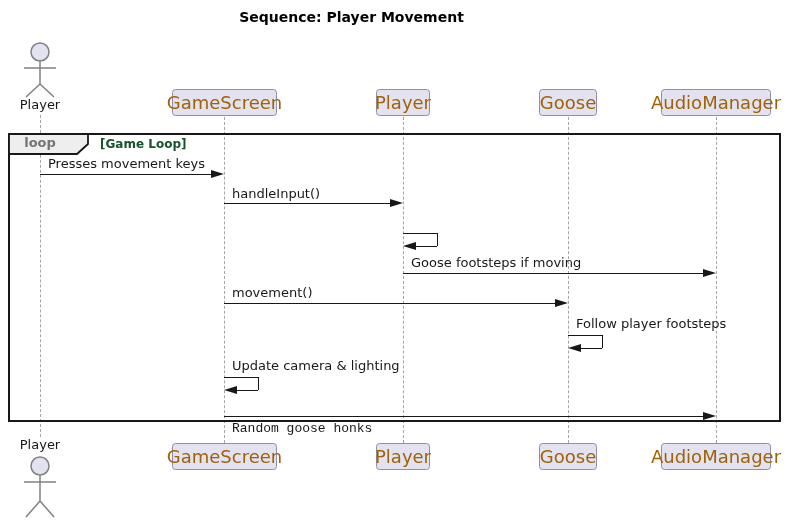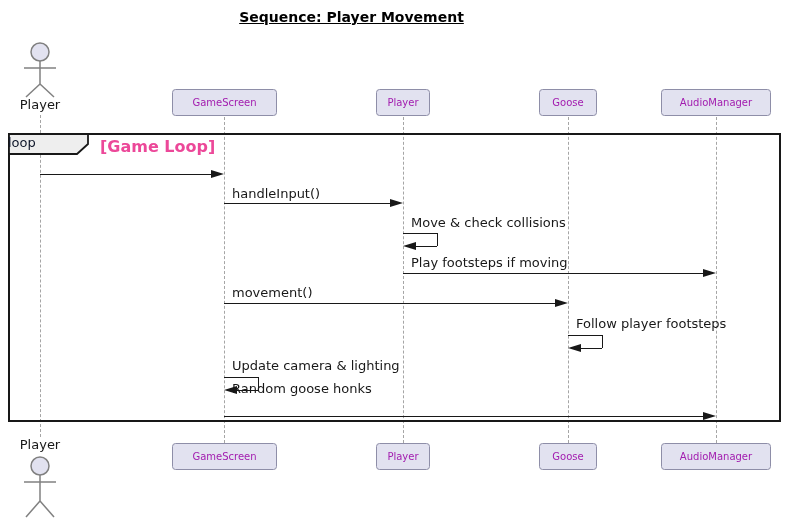--- a/index.html
+++ b/index.html
@@ -3,45 +3,45 @@
 <meta charset="utf-8">
 <style>
   html,body { margin:0; padding:0; background:#ffffff; }
   .diagram {
     position:relative; width:789px; height:521px; background:#ffffff;
     font-family:"DejaVu Sans","Liberation Sans",sans-serif; color:#181818;
     overflow:hidden;
   }
   .title {
     position:absolute; left:0; top:9px; width:703px; text-align:center;
-    font-size:14px; font-weight:bold; color:#000000;text-decoration:underline;
+    font-size:14px; font-weight:bold; color:#000000;
   }
   .lifeline {
     position:absolute; width:0; border-left:1px dashed #A5A5A5;
   }
   .pbox {
     position:absolute; box-sizing:border-box; height:27px;
     background:#E2E2F0; border:1px solid #8E8EA8; border-radius:3.5px;
     display:flex; align-items:center; justify-content:center;
-    font-size:10px; color:#a21caf; white-space:nowrap;
+    font-size:18px; color:#a16207; white-space:nowrap;
   }
   .actor-label {
     position:absolute; width:56px; text-align:center; font-size:13px; color:#181818;
   }
   .loop-frame {
     position:absolute; left:8px; top:133px; width:769px; height:285px;
     box-sizing:content-box; border:2px solid #181818; background:transparent;
   }
   .loop-tab { position:absolute; left:8px; top:133px; }
   .loop-keyword {
-    position:absolute; left:8px; top:135px; width:64px; text-align:left;
-    font-size:13px; font-weight:normal; color:#0f172a;
+    position:absolute; left:8px; top:135px; width:64px; text-align:center;
+    font-size:13px; font-weight:bold; color:#737373;
   }
   .loop-cond {
-    position:absolute; left:100px; top:137px; font-size:16px; font-weight:bold; color:#ec4899;
+    position:absolute; left:100px; top:137px; font-size:12px; font-weight:bold; color:#14532d;
     white-space:nowrap;
   }
   .mlabel {
     position:absolute; font-size:13px; color:#181818; white-space:nowrap;
   }
   .mline { position:absolute; height:0; border-top:1px solid #181818; }
   .vline { position:absolute; width:0; border-left:1px solid #181818; }
   .ahead-r {
     position:absolute; width:0; height:0;
     border-top:4px solid transparent; border-bottom:4px solid transparent;
@@ -89,54 +89,54 @@
       <span>AudioManager</span>
     </div>
 
   <div class="loop-frame"></div>
   <svg class="loop-tab" width="84" height="23" viewBox="0 0 84 23">
     <path d="M1,1 H80 V11 L69,21 H1 Z" fill="#EEEEEE" stroke="#181818" stroke-width="1.8"></path>
   </svg>
   <div class="loop-keyword">loop</div>
   <div class="loop-cond">[Game Loop]</div>
 
+  <div class="mlabel" style="left:48px; top:156px;">Presses movement keys</div>
   <div class="mline" style="left:40px; top:174px; width:171px;"></div>
   <div class="ahead-r" style="left:211px; top:170px;"></div>
 
   <div class="mlabel" style="left:232px; top:186px;">handleInput()</div>
   <div class="mline" style="left:224px; top:203px; width:166px;"></div>
   <div class="ahead-r" style="left:390px; top:199px;"></div>
 
-  <div class="mlabel" style="left:411px; top:215px;">Move &amp; check collisions</div>
   <div class="mline" style="left:403px; top:233px; width:34px;"></div>
   <div class="vline" style="left:437px; top:233px; height:13px;"></div>
   <div class="mline" style="left:416px; top:246px; width:21px;"></div>
   <div class="ahead-l" style="left:403px; top:242px;"></div>
 
-  <div class="mlabel" style="left:411px; top:255px;">Play footsteps if moving</div>
+  <div class="mlabel" style="left:411px; top:255px;">Goose footsteps if moving</div>
   <div class="mline" style="left:403px; top:273px; width:300px;"></div>
   <div class="ahead-r" style="left:703px; top:269px;"></div>
 
   <div class="mlabel" style="left:232px; top:285px;">movement()</div>
   <div class="mline" style="left:224px; top:303px; width:331px;"></div>
   <div class="ahead-r" style="left:555px; top:299px;"></div>
 
   <div class="mlabel" style="left:576px; top:316px;">Follow player footsteps</div>
   <div class="mline" style="left:568px; top:335px; width:34px;"></div>
   <div class="vline" style="left:602px; top:335px; height:13px;"></div>
   <div class="mline" style="left:581px; top:348px; width:21px;"></div>
   <div class="ahead-l" style="left:568px; top:344px;"></div>
 
   <div class="mlabel" style="left:232px; top:358px;">Update camera &amp; lighting</div>
   <div class="mline" style="left:224px; top:377px; width:34px;"></div>
   <div class="vline" style="left:258px; top:377px; height:13px;"></div>
   <div class="mline" style="left:237px; top:390px; width:21px;"></div>
   <div class="ahead-l" style="left:224px; top:386px;"></div>
 
-  <div class="mlabel" style="left:232px; top:381px;">Random goose honks</div>
+  <div class="mlabel" style="left:232px; top:421px;font-family:Liberation Mono, monospace;">Random goose honks</div>
   <div class="mline" style="left:224px; top:416px; width:479px;"></div>
   <div class="ahead-r" style="left:703px; top:412px;"></div>
 
   <div class="pbox" style="left:172px; top:443px; width:105px;">
       <span>GameScreen</span>
     </div>
   <div class="pbox" style="left:376px; top:443px; width:54px;">
       <span>Player</span>
     </div>
   <div class="pbox" style="left:539px; top:443px; width:58px;">

